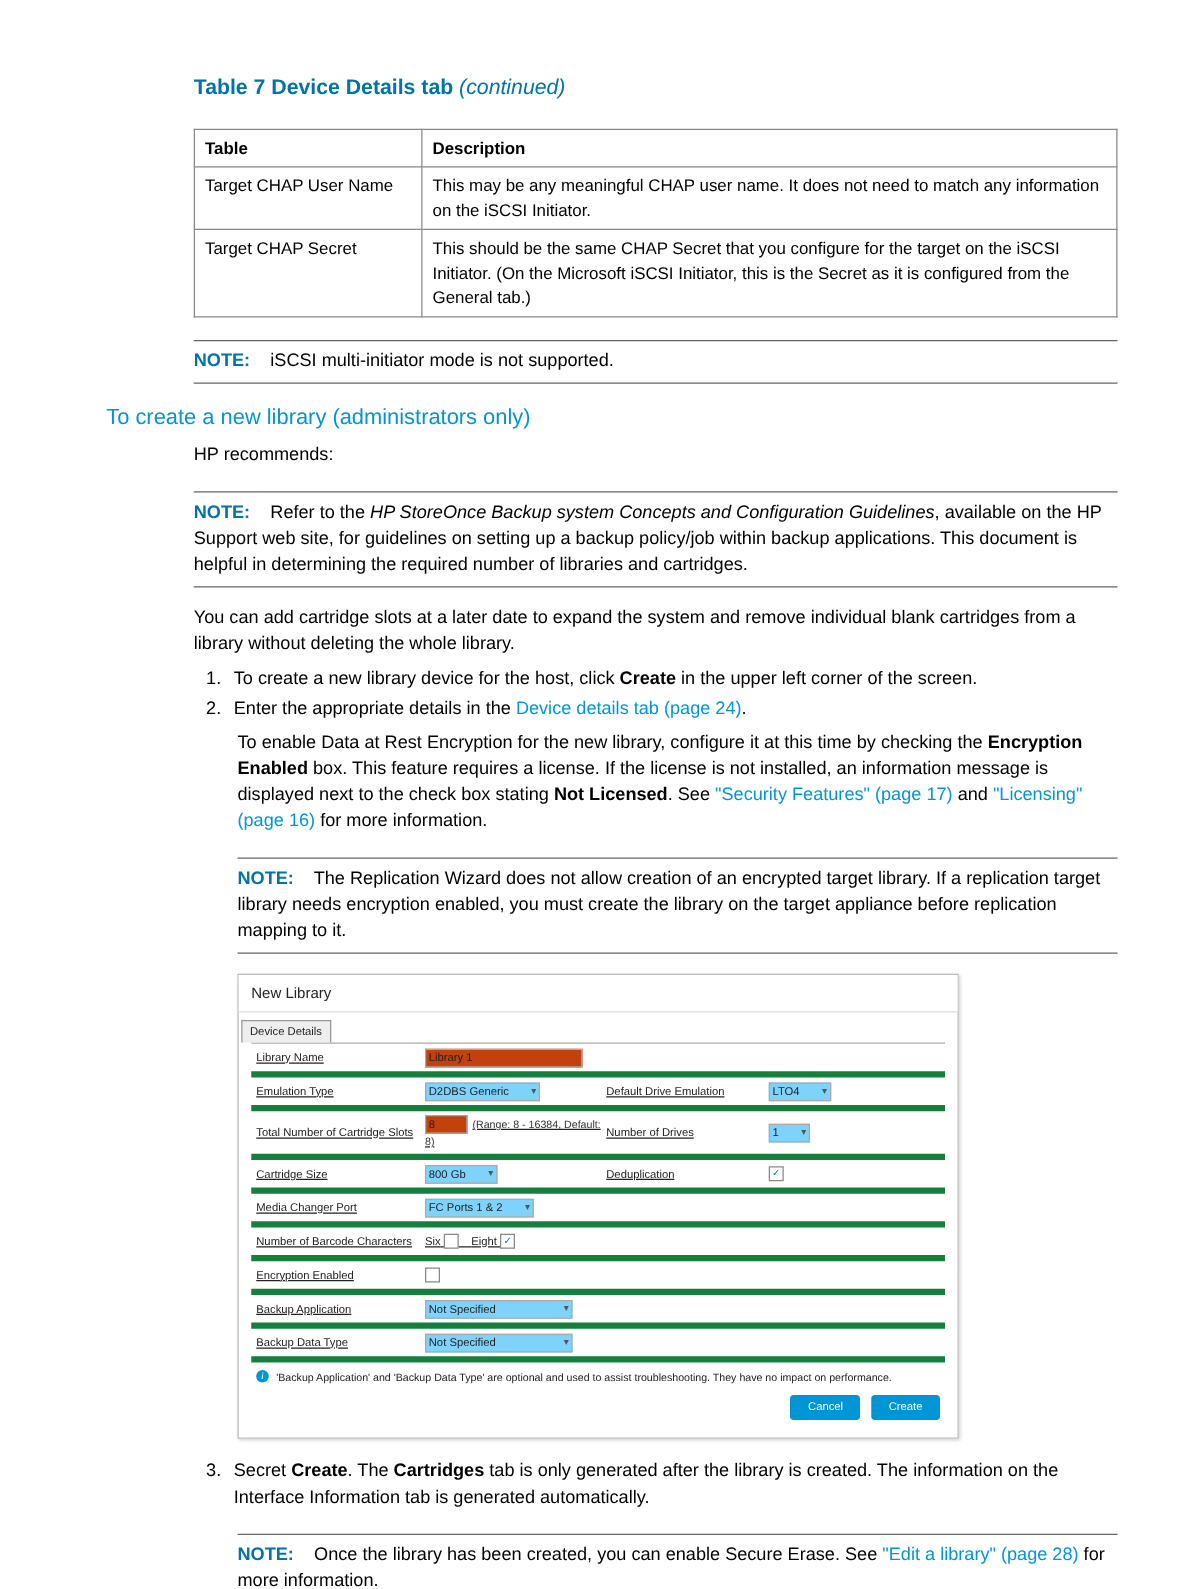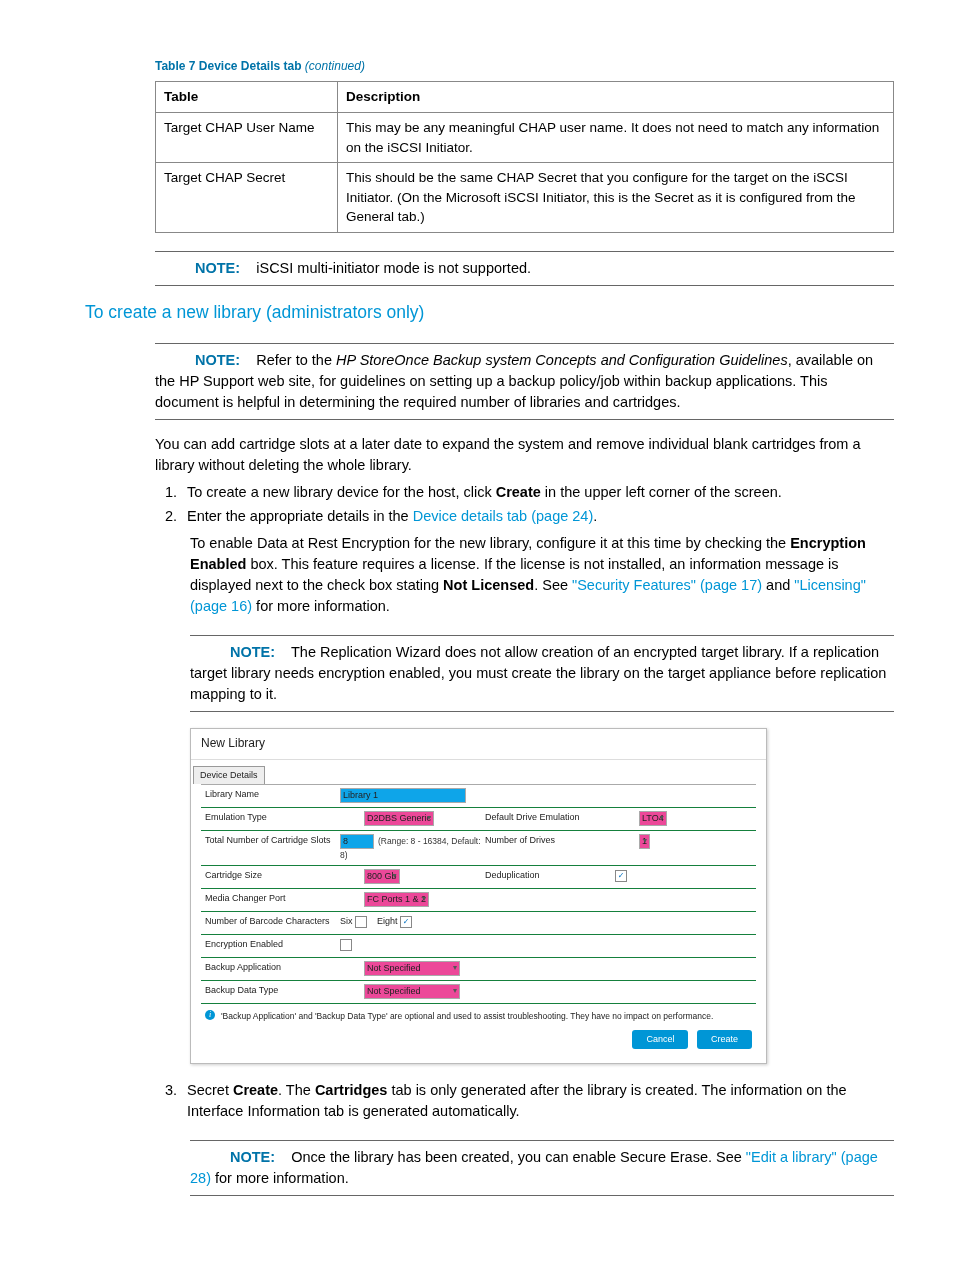--- a/index.html
+++ b/index.html
@@ -11,23 +11,23 @@
     background: #fff;
     width: 954px;
     line-height: 1.45;
   }
   .page {
     padding: 58px 60px 40px 85px;
   }
   .table-title {
     color: #0073a8;
     font-weight: bold;
-    margin-bottom: 6px;
+    margin-bottom: 20px;
     margin-left: 70px;
-    font-size: 12px;
+    font-size: 17px;
   }
   .table-title .cont {
     font-style: italic;
     font-weight: normal;
   }
   table.details {
     border-collapse: collapse;
     width: 100%;
     margin-left: 70px;
     width: calc(100% - 70px);
@@ -45,21 +45,20 @@
   .note-block {
     border-top: 1px solid #666;
     border-bottom: 1px solid #666;
     padding: 6px 0;
     margin: 18px 0 14px 70px;
   }
   .note-block.indent2 { margin-left: 105px; }
   .note-label {
     color: #0073a8;
     font-weight: bold;
-    margin-left: 40px;
   }
   h2.section {
     color: #0096d6;
     font-weight: normal;
     font-size: 17.5px;
     margin: 14px 0 8px 0;
   }
   .body-indent { margin-left: 70px; }
   ul.bullets {
     margin: 4px 0 10px 70px;
@@ -108,42 +107,43 @@
     font-size: 9px;
     background: #eee;
     border-bottom: none;
   }
   .mock-form {
     border-top: 1px solid #aaa;
     margin: 0 10px;
   }
   .mock-row {
     display: flex;
-    border-bottom: 1px solid #15803d;
+    border-bottom: 5px solid #15803d;
     padding: 3px 0;
+    align-items: center;
     min-height: 16px;
+    text-decoration: underline;
   }
   .mock-row .lbl { width: 135px; padding-left: 4px; }
   .mock-row .ctl { width: 145px; }
   .mock-row .lbl2 { width: 130px; }
   .mock-row .ctl2 { flex: 1; }
   .mock-input {
     border: 1px solid #aaa;
     font-size: 9px;
     padding: 0 2px;
-    background: #0ea5e9;
+    background: #c2410c;
   }
   .mock-select {
     border: 1px solid #aaa;
     font-size: 9px;
-    padding: 0 2px 0 2px;
-    background: #ec4899;
+    padding: 0 24px 0 2px;
+    background: #7dd3fc;
     position: relative;
     display: inline-block;
-    margin-left: 24px;
   }
   .mock-select::after {
     content: "▾";
     position: absolute;
     right: 2px;
     top: 0;
     font-size: 8px;
     color: #555;
   }
   .mock-num { width: 28px; display: inline-block; }
@@ -215,20 +215,21 @@
   </tbody>
     </table>
 
   <div class="note-block">
     <span class="note-label">NOTE:</span>&nbsp;&nbsp;&nbsp;
     <span>iSCSI multi-initiator mode is not supported.</span>
   </div>
 
   <h2 class="section">To create a new library (administrators only)</h2>
 
+  <div class="body-indent">HP recommends:</div>
 
 
   <div class="note-block" style="margin-left:70px">
     <span class="note-label">NOTE:</span>&nbsp;&nbsp;&nbsp;
     <span>Refer to the </span><span class="italic">HP StoreOnce Backup system Concepts and Configuration Guidelines</span><span>, available on the HP Support web site, for guidelines on setting up a backup policy/job within backup applications. This document is helpful in determining the required number of libraries and cartridges.</span>
   </div>
 
   <div class="body-indent">You can add cartridge slots at a later date to expand the system and remove individual blank cartridges from a library without deleting the whole library.</div>
 
   <ol class="steps">

